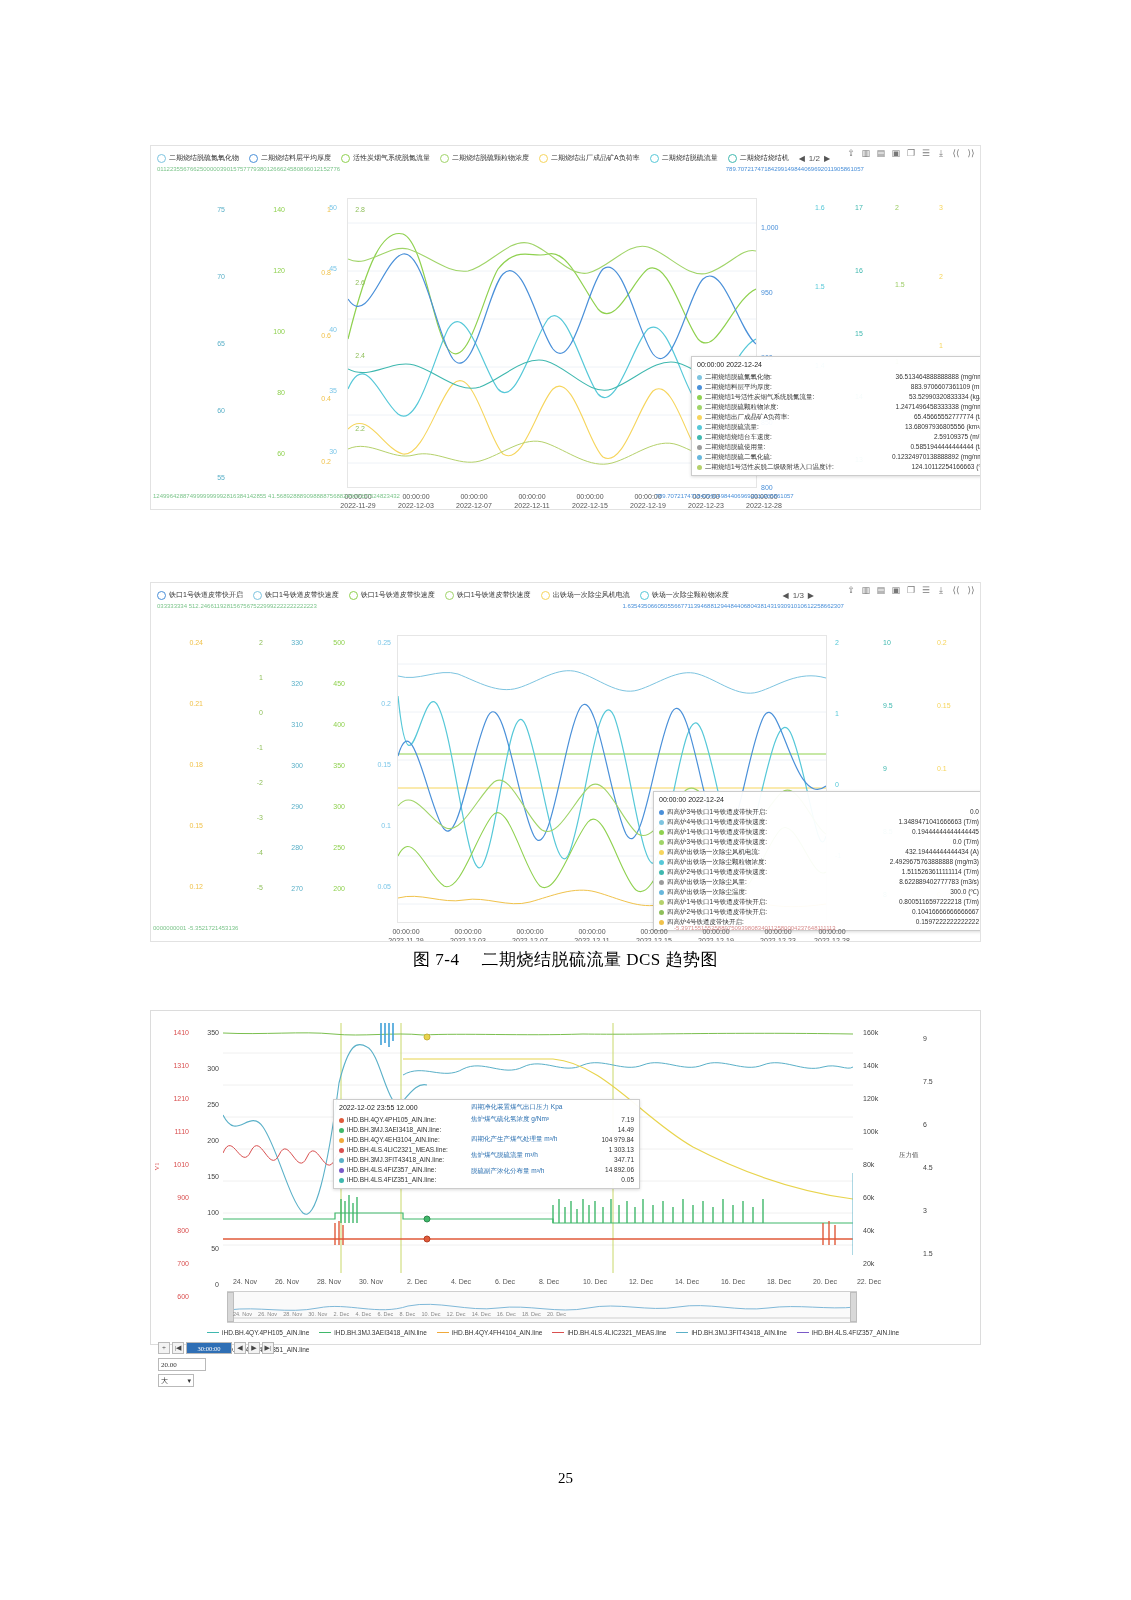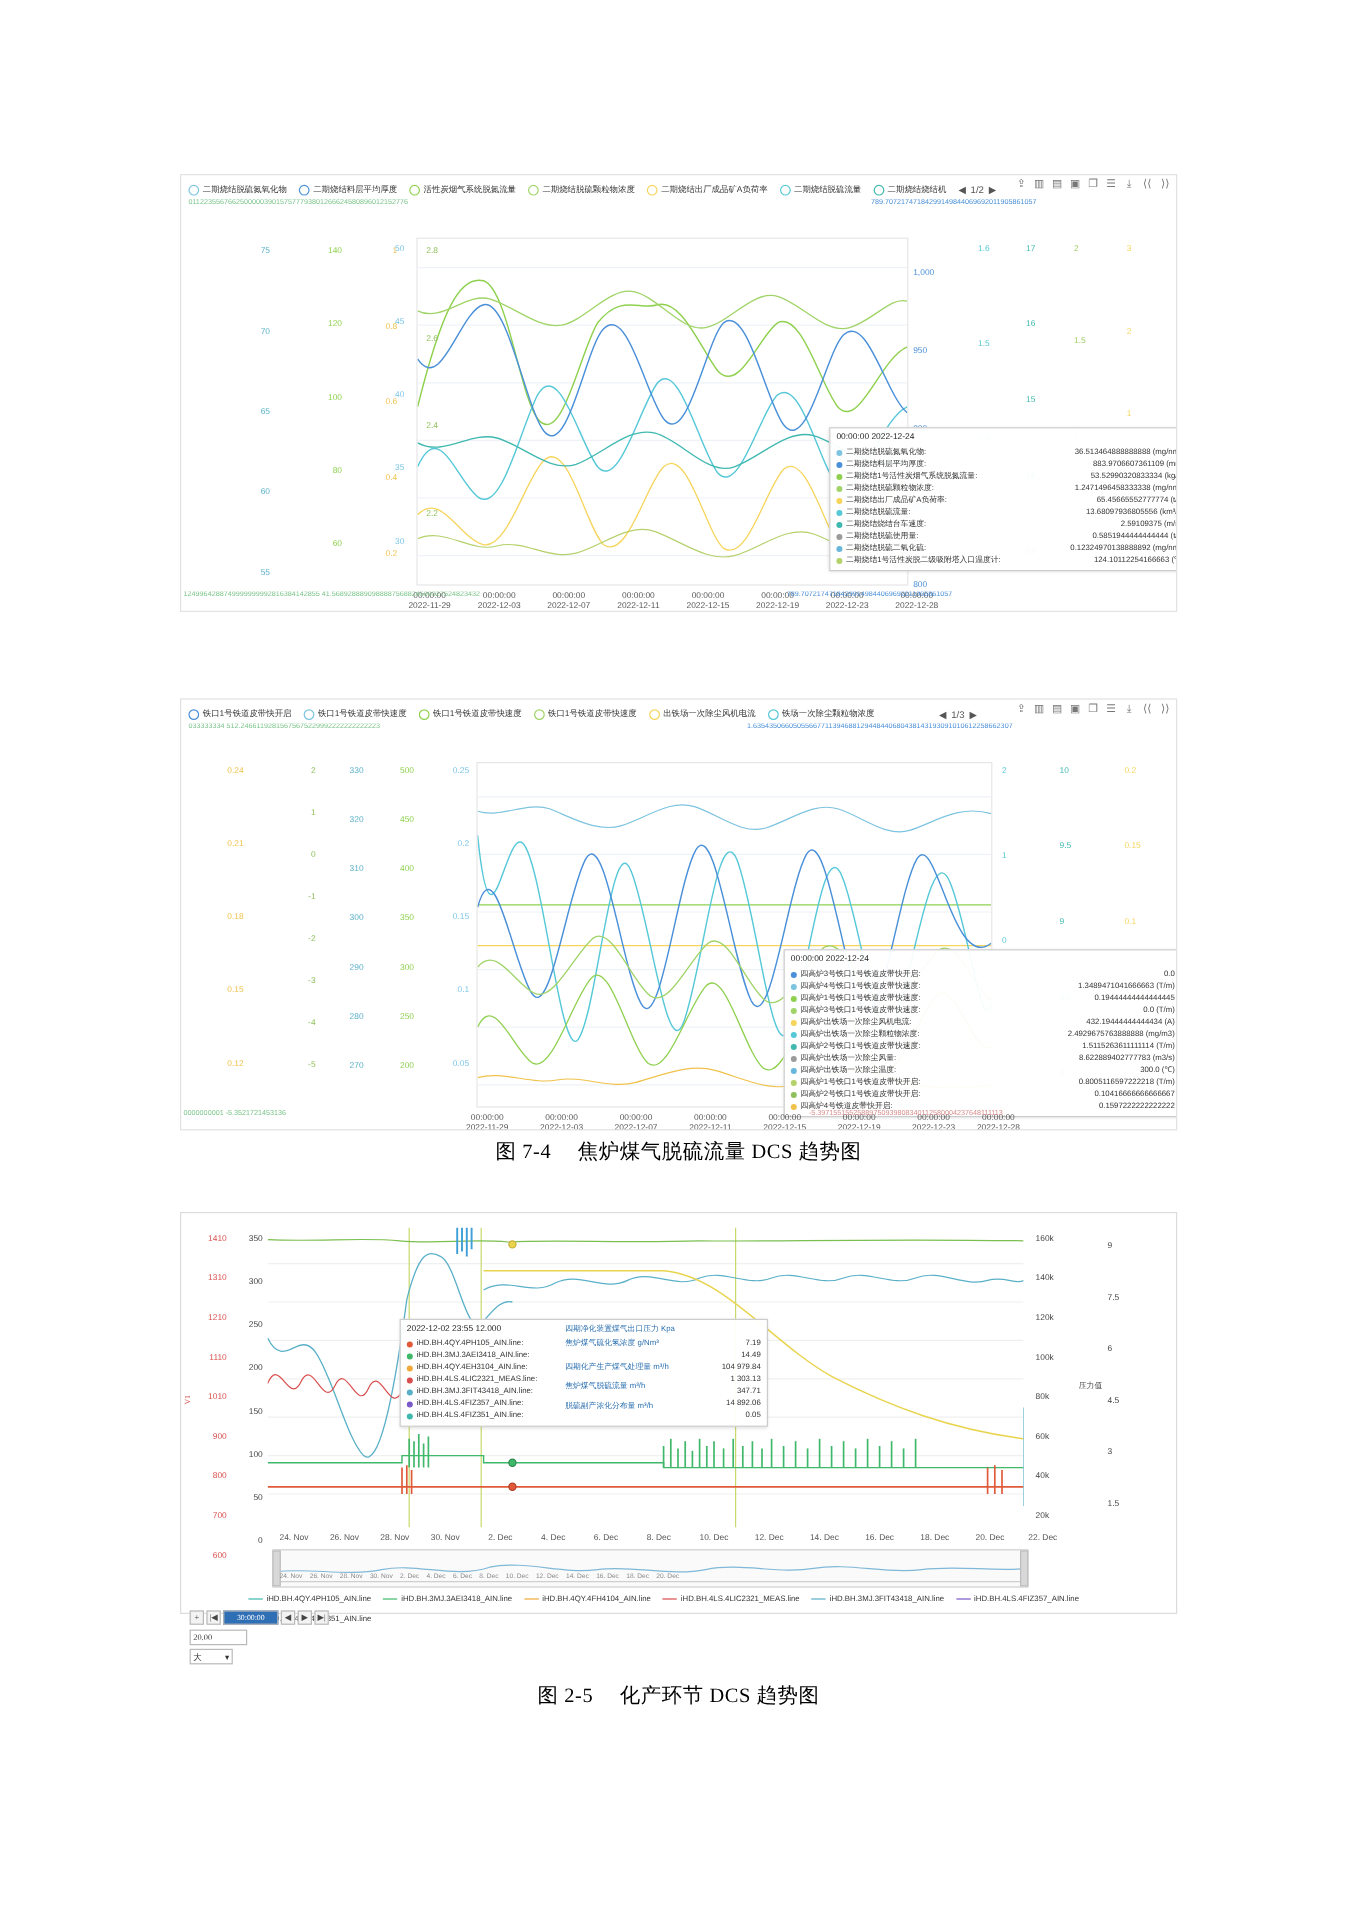--- a/index.html
+++ b/index.html
@@ -579,21 +579,21 @@
           <div>2022-12-28</div>
         </div>
 
       <div class="axis-row" style="bottom:0;color:#6fbf73;">
         <span class="seg" style="margin-left:2px;color:#7bc48a">0000000001    -5.3521721453136</span>
         <span class="seg" style="margin-left:430px;color:#d98f8f">-5.39715515525889750939808340112580004237648111113</span>
       </div>
     </div>
 
     <div class="fig-caption">
-      <span>图 7-4</span><span class="gap"></span><span>焦炉煤气脱硫流量 DCS 趋势图</span>
+      <span>图 7-4</span><span class="gap"></span><span>二期烧结脱硫流量 DCS 趋势图</span>
     </div>
   </div>
 
   <div class="figure" style="left:150px;top:1010px;width:831px;height:345px;">
     <div class="fig5-wrap" style="width:831px;height:335px;">
 
       <div class="ylab" style="left:4px;top:18px;width:34px;color:#d94f4f;">
         <div>1410</div>
           <div style="margin-top:26px">1310</div>
         <div style="margin-top:26px">1210</div>
@@ -837,19 +837,17 @@
       <div class="pbtn">◀</div>
       <div class="pbtn">▶</div>
       <div class="pbtn">▶|</div>
     </div>
     <div class="sel" style="position:absolute;left:8px;top:348px;width:48px;">20.00</div>
     <div class="sel" style="position:absolute;left:8px;top:364px;width:36px;justify-content:space-between;">
       <span>大</span>
       <span>▾</span>
     </div>
 
-    <div class="fig-caption" style="margin-top:56px;">
-      <span>图 2-5</span><span class="gap"></span><span>化产环节 DCS 趋势图</span>
-    </div>
   </div>
 
+  <div class="pagenum" style="top:1470px;">25</div>
 
 </div>
 
 </body></html>

